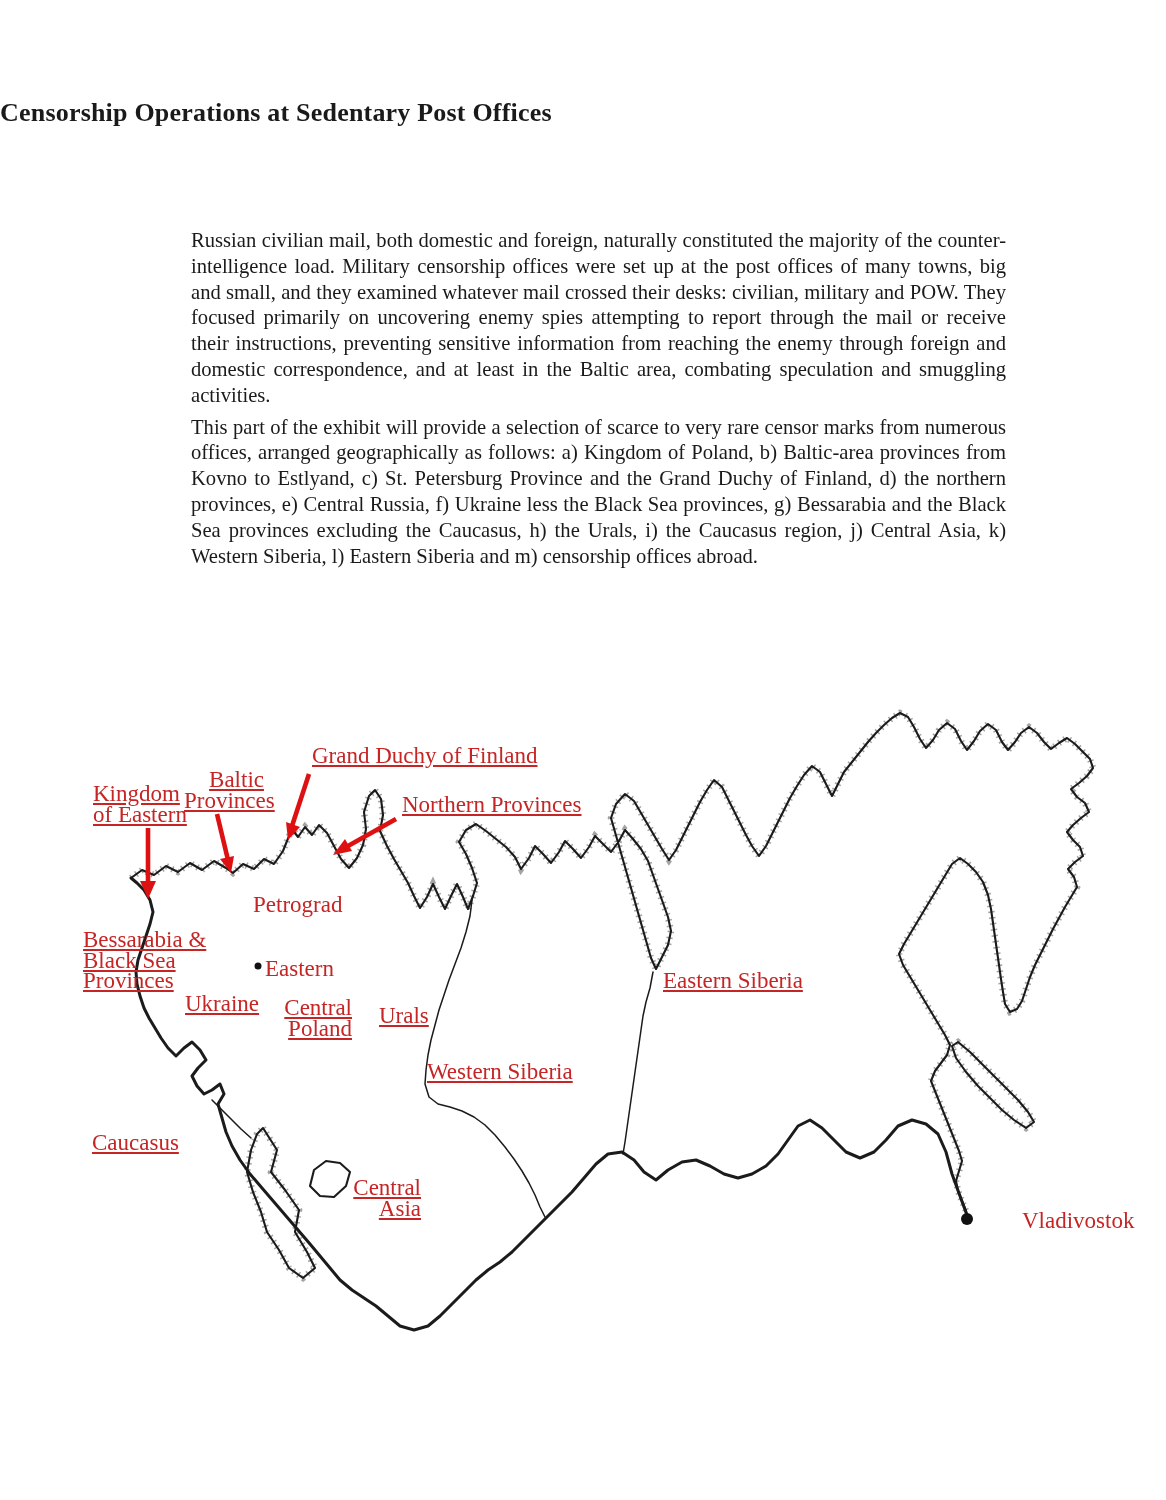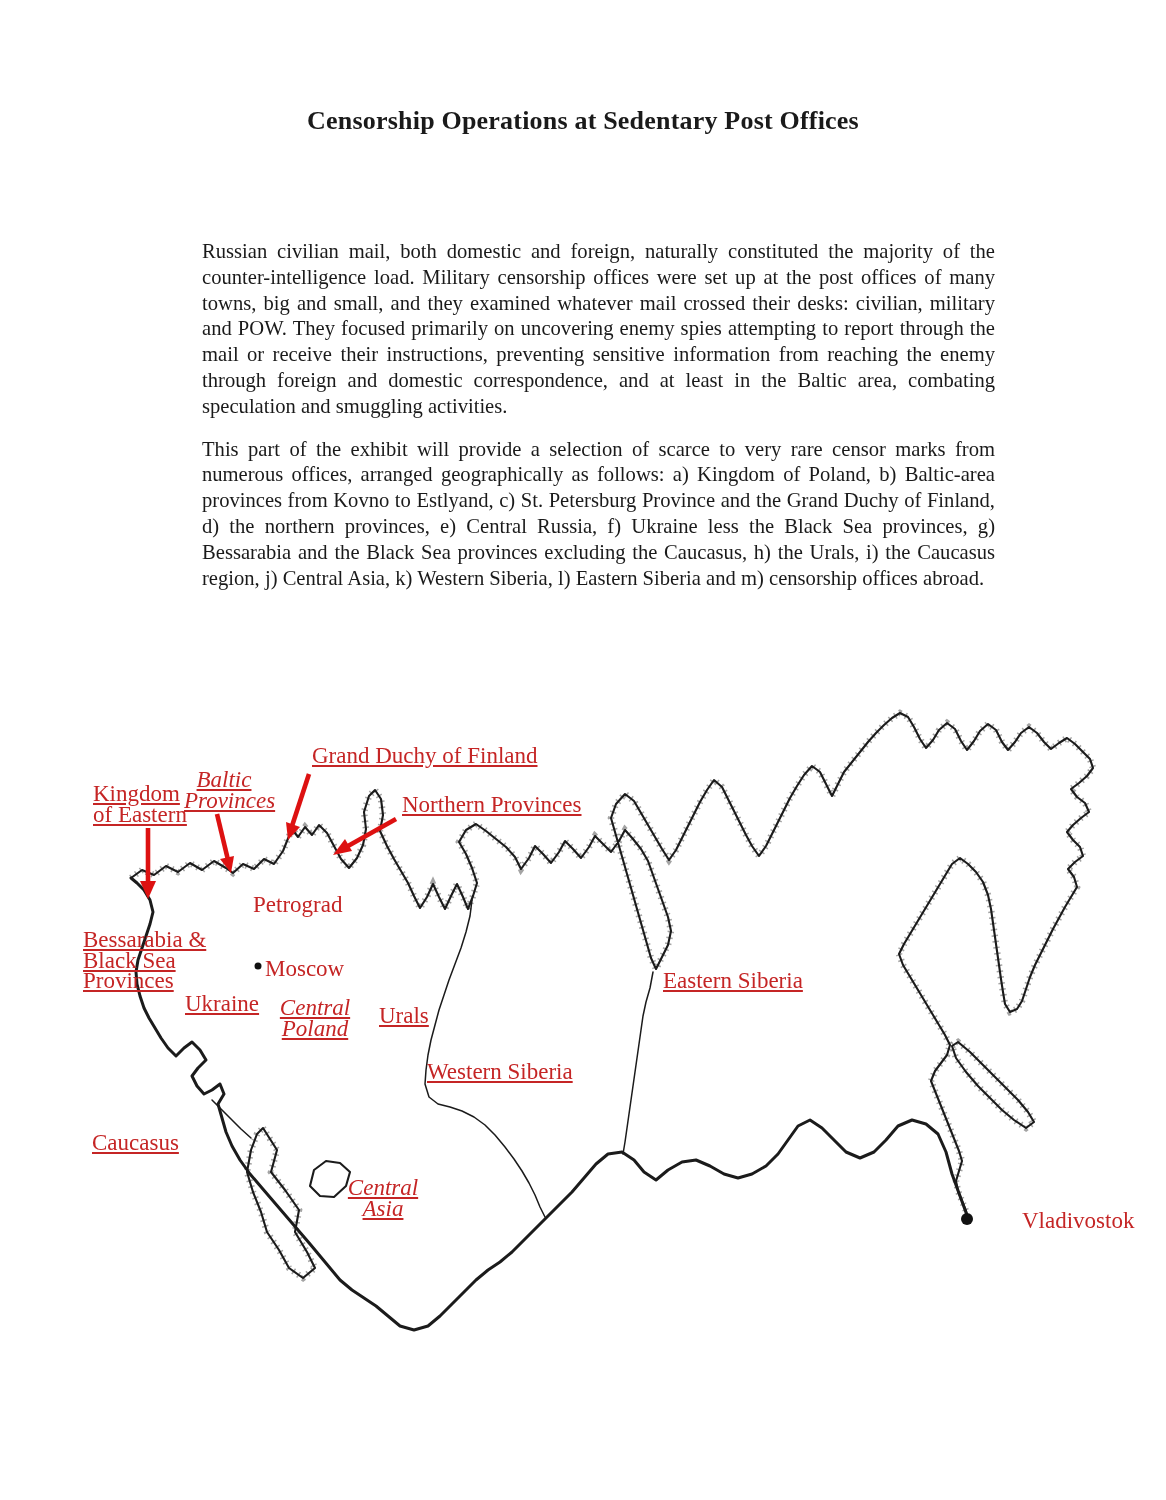--- a/index.html
+++ b/index.html
@@ -2,48 +2,48 @@
 <html style="--label-red: #c52525; --arrow-red: #dd1111; --ink: #1b1b1b;"><head>
 <meta charset="utf-8">
 <style>
   html,body{margin:0;padding:0;background:#888;}
   .sheet{
     position:relative;width:1166px;height:1500px;margin:0 auto;
     background:#ffffff;overflow:hidden;
     font-family:"Liberation Serif", serif;color:#1a1a1a;
   }
   .title{
-    position:absolute;left:0;right:0;top:98px;margin:8px;
-    text-align:center;font-size:26px;font-weight:bold;letter-spacing:.2px;
+    position:absolute;left:0;right:0;top:98px;margin:0;
+    text-align:left;font-size:26px;font-weight:bold;letter-spacing:.2px;
     font-family:"Liberation Serif", serif;
   }
   .body-text{
     position:absolute;left:185px;top:222px;width:827px;
     font-size:20.6px;line-height:25.8px;text-align:justify;
   }
-  .body-text p{margin:17px;}
+  .body-text p{margin:6px;}
   .map-svg{position:absolute;left:0;top:0;width:1166px;height:1500px;}
   .ink{stroke:var(--ink,#1b1b1b);fill:none;stroke-linejoin:round;stroke-linecap:round;}
   .coast{stroke-width:2.1;}
   .border{stroke-width:3;}
   .thin{stroke-width:1.5;}
   .hatch{
     stroke:var(--ink,#1b1b1b);fill:none;opacity:.4;
     stroke-width:6.5;stroke-dasharray:1.5 4.5;stroke-linecap:butt;
   }
   .arrow-line{stroke:var(--arrow-red,#dd1111);stroke-width:4.6;}
   .arrow-head{fill:var(--arrow-red,#dd1111);stroke:none;}
   .city-dot{fill:#111;stroke:none;}
   .lbl{
     position:absolute;color:var(--label-red,#c52525);
     font-size:23px;line-height:20.5px;white-space:nowrap;
     font-family:"Liberation Serif", serif;
   }
   .lbl.region div{text-decoration:underline;text-underline-offset:2px;}
-  .lbl.center{text-align:center;font-style:italic;}
+  .lbl.center{text-align:right;}
 </style>
 </head>
 <body>
 
 <div class="sheet">
 
   <h1 class="title">Censorship Operations at Sedentary Post Offices</h1>
 
   <div class="body-text">
     <p>Russian civilian mail, both domestic and foreign, naturally constituted the majority of the counter-intelligence load.  Military censorship offices were set up at the post offices of many towns, big and small, and they examined whatever mail crossed their desks: civilian, military and POW.  They focused primarily on uncovering enemy spies attempting to report through the mail or receive their instructions, preventing sensitive information from reaching the enemy through foreign and domestic correspondence, and at least in the Baltic area, combating speculation and smuggling activities.</p>
@@ -100,21 +100,21 @@
     </div>
     <div class="lbl city" style="left:253px;top:895px">
       <div>Petrograd</div>
     </div>
     <div class="lbl region" style="left:83px;top:930px">
       <div>Bessarabia &amp;</div>
       <div>Black Sea</div>
       <div>Provinces</div>
     </div>
     <div class="lbl city" style="left:265px;top:959px">
-      <div>Moscow</div>
+      <div>Eastern</div>
     </div>
     <div class="lbl region" style="left:185px;top:994px">
       <div>Ukraine</div>
     </div>
     <div class="lbl region center" style="left:278px;top:998px;width:74px">
       <div>Central</div>
       <div>Poland</div>
     </div>
     <div class="lbl region" style="left:379px;top:1006px">
       <div>Urals</div>

